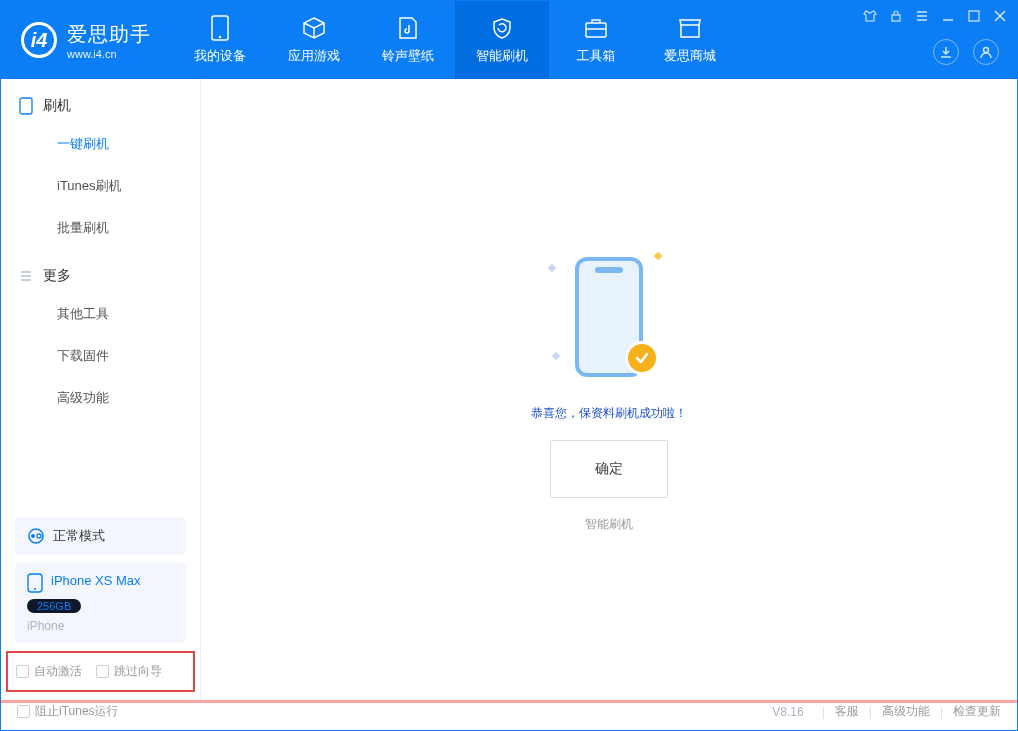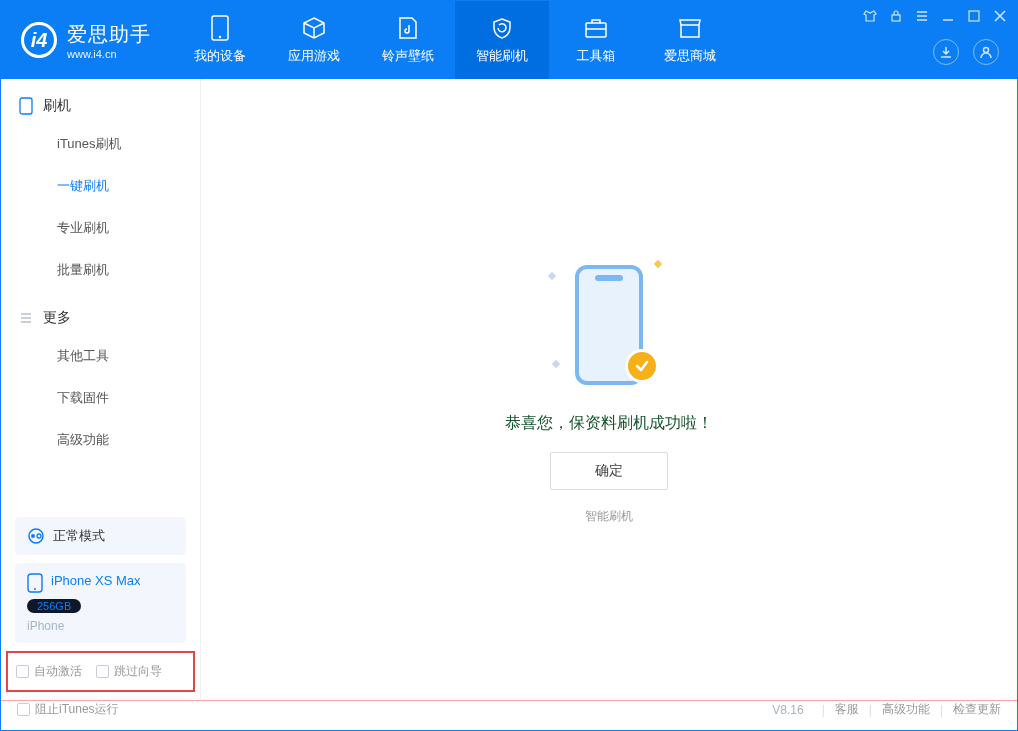--- a/index.html
+++ b/index.html
@@ -31,24 +31,24 @@
 .side-checkbox-row { border: 2px solid #e64545; margin: 8px 5px; padding: 10px 8px; display: flex; gap: 14px; font-size: 12px; color: #999; }
 .cb { display: flex; align-items: center; gap: 5px; cursor: pointer; }
 .cb-box { width: 13px; height: 13px; border: 1px solid #c7cdd6; border-radius: 2px; }
 .main { flex: 1; display: flex; flex-direction: column; align-items: center; justify-content: center; gap: 18px; }
 .phone-illustration { width: 120px; height: 140px; position: relative; display:flex; align-items:center; justify-content:center; }
 .phone-body { width: 68px; height: 120px; border: 4px solid #7bb8f2; border-radius: 12px; background: #e8f2fd; position: relative; }
 .phone-body::before { content:''; position:absolute; top:6px; left:50%; transform:translateX(-50%); width:28px; height:6px; background:#7bb8f2; border-radius:3px; }
 .check-badge { position: absolute; bottom: 12px; right: 10px; width: 34px; height: 34px; background: #f6b11a; border-radius: 50%; display: flex; align-items:center; justify-content:center; border: 3px solid #fff; }
 .sparkle { position:absolute; width:6px; height:6px; background:#c9d8f0; transform:rotate(45deg); }
 .sp1 { top:18px; left:0; } .sp2 { top:6px; right:8px; background:#f6c94f; } .sp3 { bottom:28px; left:4px; }
-.success-text { font-size: 16px; color: #14532d; }
-.btn-ok { border: 1px solid #d8dde4; background:#fff; padding: 9px 44px; font-size: 14px; color:#444; cursor:pointer; border-radius:2px; }
+.success-text { font-size: 12px; color: #1d4ed8; }
+.btn-ok { border: 1px solid #d8dde4; background:#fff; padding: 19px 44px; font-size: 14px; color:#444; cursor:pointer; border-radius:2px; }
 .log-link { color: #999; font-size: 12px; cursor: pointer; }
-.statusbar { height: 20px; border-top: 1px solid #fca5a5; display:flex; align-items:flex-start; padding: 0 16px; font-size: 12px; color: #999; }
+.statusbar { height: 20px; border-top: 3px solid #fca5a5; display:flex; align-items:center; padding: 0 16px; font-size: 12px; color: #999; }
 .statusbar .sb-right { margin-left: auto; display: flex; align-items: center; gap: 10px; }
 .sb-sep { color: #d9dee5; }
 .sb-link { cursor:pointer; }
 .version { color:#a9b2be; margin-right: 8px; }
 svg { display:block; }
 </style>
 </head>
 <body>
 
 <div class="header">
@@ -150,23 +150,22 @@
 </div>
 
 <div class="body">
   <div class="sidebar">
     <div class="side-group-title">
       <svg width="14" height="18" viewBox="0 0 14 18">
           <rect x="1" y="1" width="12" height="16" rx="2" fill="none" stroke="#0b7ef6" stroke-width="1.3"></rect>
         </svg>
       <span>刷机</span>
     </div>
+    <div class="side-item active">一键刷机</div>
     <div class="side-item">iTunes刷机</div>
-    <div class="side-item active">一键刷机</div>
-    <div class="side-item">专业刷机</div>
     <div class="side-item">批量刷机</div>
 
     <div class="side-group-title">
       <svg width="14" height="14" viewBox="0 0 14 14">
           <path d="M2 3 H12 M2 7 H12 M2 11 H12" stroke="#b8c0cc" stroke-width="1.5"></path>
         </svg>
       <span>更多</span>
     </div>
     <div class="side-item">其他工具</div>
     <div class="side-item">下载固件</div>

